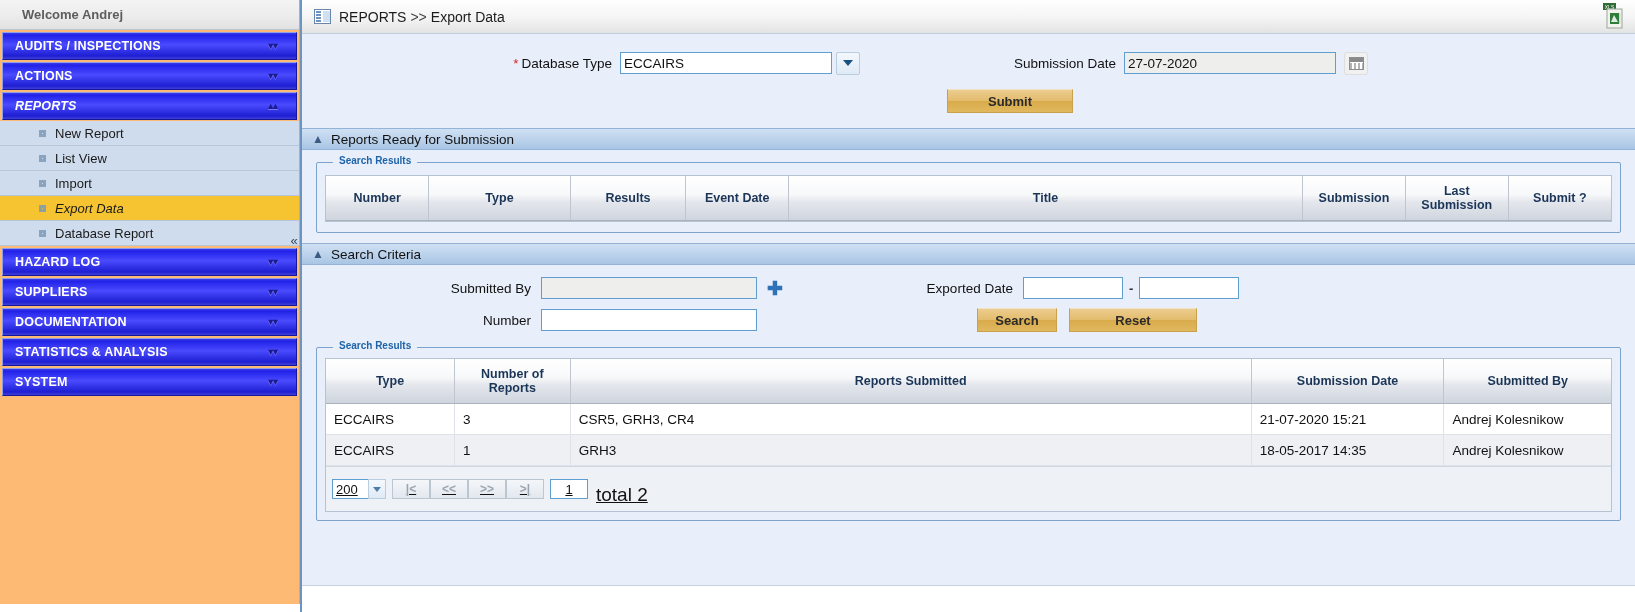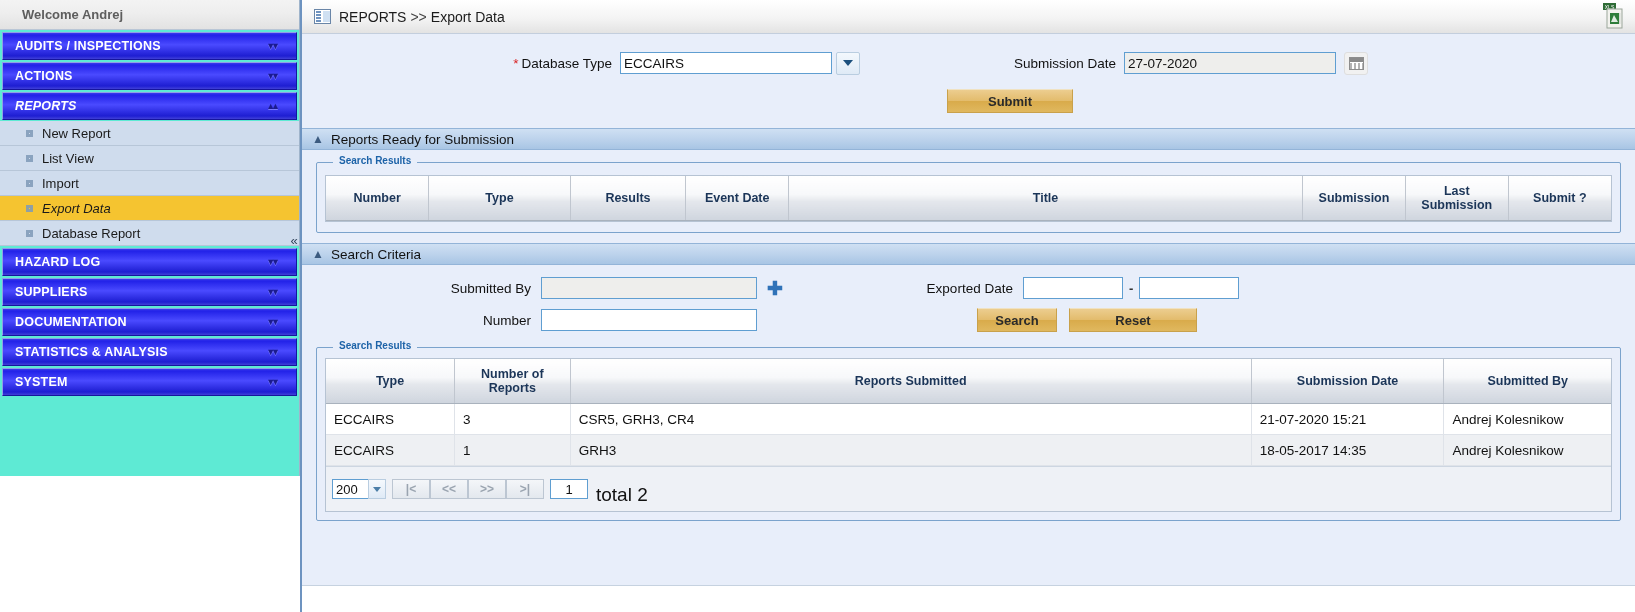--- a/index.html
+++ b/index.html
@@ -19,22 +19,22 @@
     display: flex;
     width: 1635px;
     height: 612px;
     position: relative;
   }
 
   
   .sidebar {
     width: 300px;
     min-width: 300px;
-    height: 476px;
-    background: #5eead4;
+    height: 604px;
+    background: #fdba74;
     border-right: 1px solid #9fb4cb;
     position: relative;
     box-sizing: border-box;
   }
   .welcome {
     height: 30px;
     line-height: 30px;
     padding-left: 22px;
     font-size: 13px;
     font-weight: bold;
@@ -71,21 +71,21 @@
     font-size: 12px;
     line-height: 1;
     text-shadow: 0 1px 0 #7b7bff;
     font-weight: bold;
   }
   .submenu { background: #cfdced; }
   .submenu-item {
     height: 25px;
     display: flex;
     align-items: center;
-    padding-left: 26px;
+    padding-left: 39px;
     border-bottom: 1px solid #b7c6d8;
     font-size: 13px;
     color: #1a1a1a;
     box-sizing: border-box;
     cursor: pointer;
   }
   .submenu-item.selected {
     background: #f5c430;
     font-style: italic;
   }
@@ -333,20 +333,21 @@
   }
   .grid-wrap.flat { margin: 12px 8px 10px 8px; }
 
   
   .pager {
     display: flex;
     align-items: center;
     padding: 5px 6px;
     background: #eef1f6;
     border-top: 1px solid #cdd6e1;
+    text-decoration: underline;
   }
   .pg-num {
     width: 38px; height: 20px;
     border: 1px solid #5f9ed1;
     background: #fff;
     font-size: 13px;
     font-family: "Liberation Sans", sans-serif;
     padding: 0 3px;
     box-sizing: border-box;
     outline: none;

